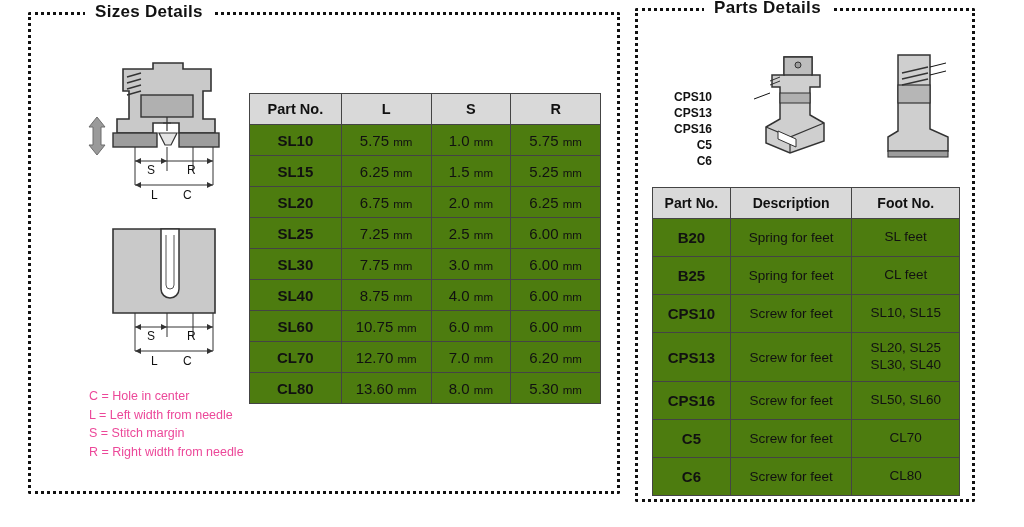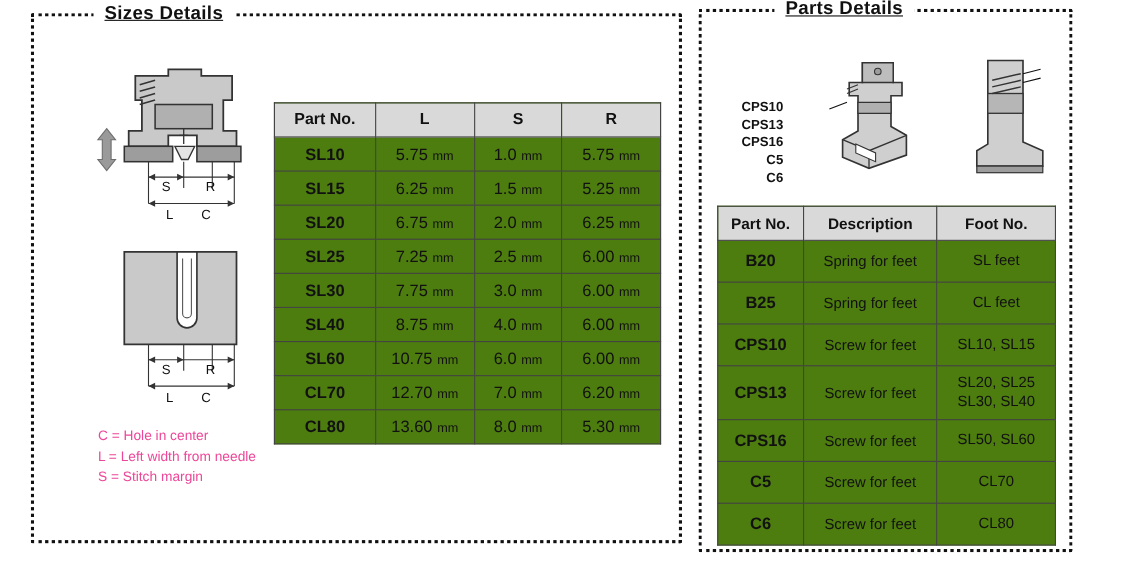--- a/index.html
+++ b/index.html
@@ -35,21 +35,20 @@
   .panel-title {
     position: absolute;
     top: -13px;
     background: #ffffff;
     padding: 0 10px;
     font-size: 17px;
     font-weight: bold;
     color: #111;
     letter-spacing: 0.3px;
     white-space: nowrap;
-    text-decoration: underline;
   }
   #sizes-title { left: 54px; }
   #parts-title { left: 66px; }
 
   
   table.grid {
     border-collapse: collapse;
     background: #4d7c0f;
   }
   table.grid td, table.grid th {
@@ -206,20 +205,21 @@
       <text x="104" y="113" font-family="Liberation Sans, sans-serif" font-size="12" fill="#111">R</text>
       <text x="68" y="138" font-family="Liberation Sans, sans-serif" font-size="12" fill="#111">L</text>
       <text x="100" y="138" font-family="Liberation Sans, sans-serif" font-size="12" fill="#111">C</text>
     </svg>
   </div>
 
   <div id="legend">
     <div>C = Hole in center</div>
     <div>L = Left width from needle</div>
     <div>S = Stitch margin</div>
+    <div>R = Right width from needle</div>
   </div>
 
   <table class="grid" id="sizes-table">
     <colgroup>
       <col class="c-part">
         <col class="c-l">
         <col class="c-s">
         <col class="c-r">
     </colgroup>
     <thead>

